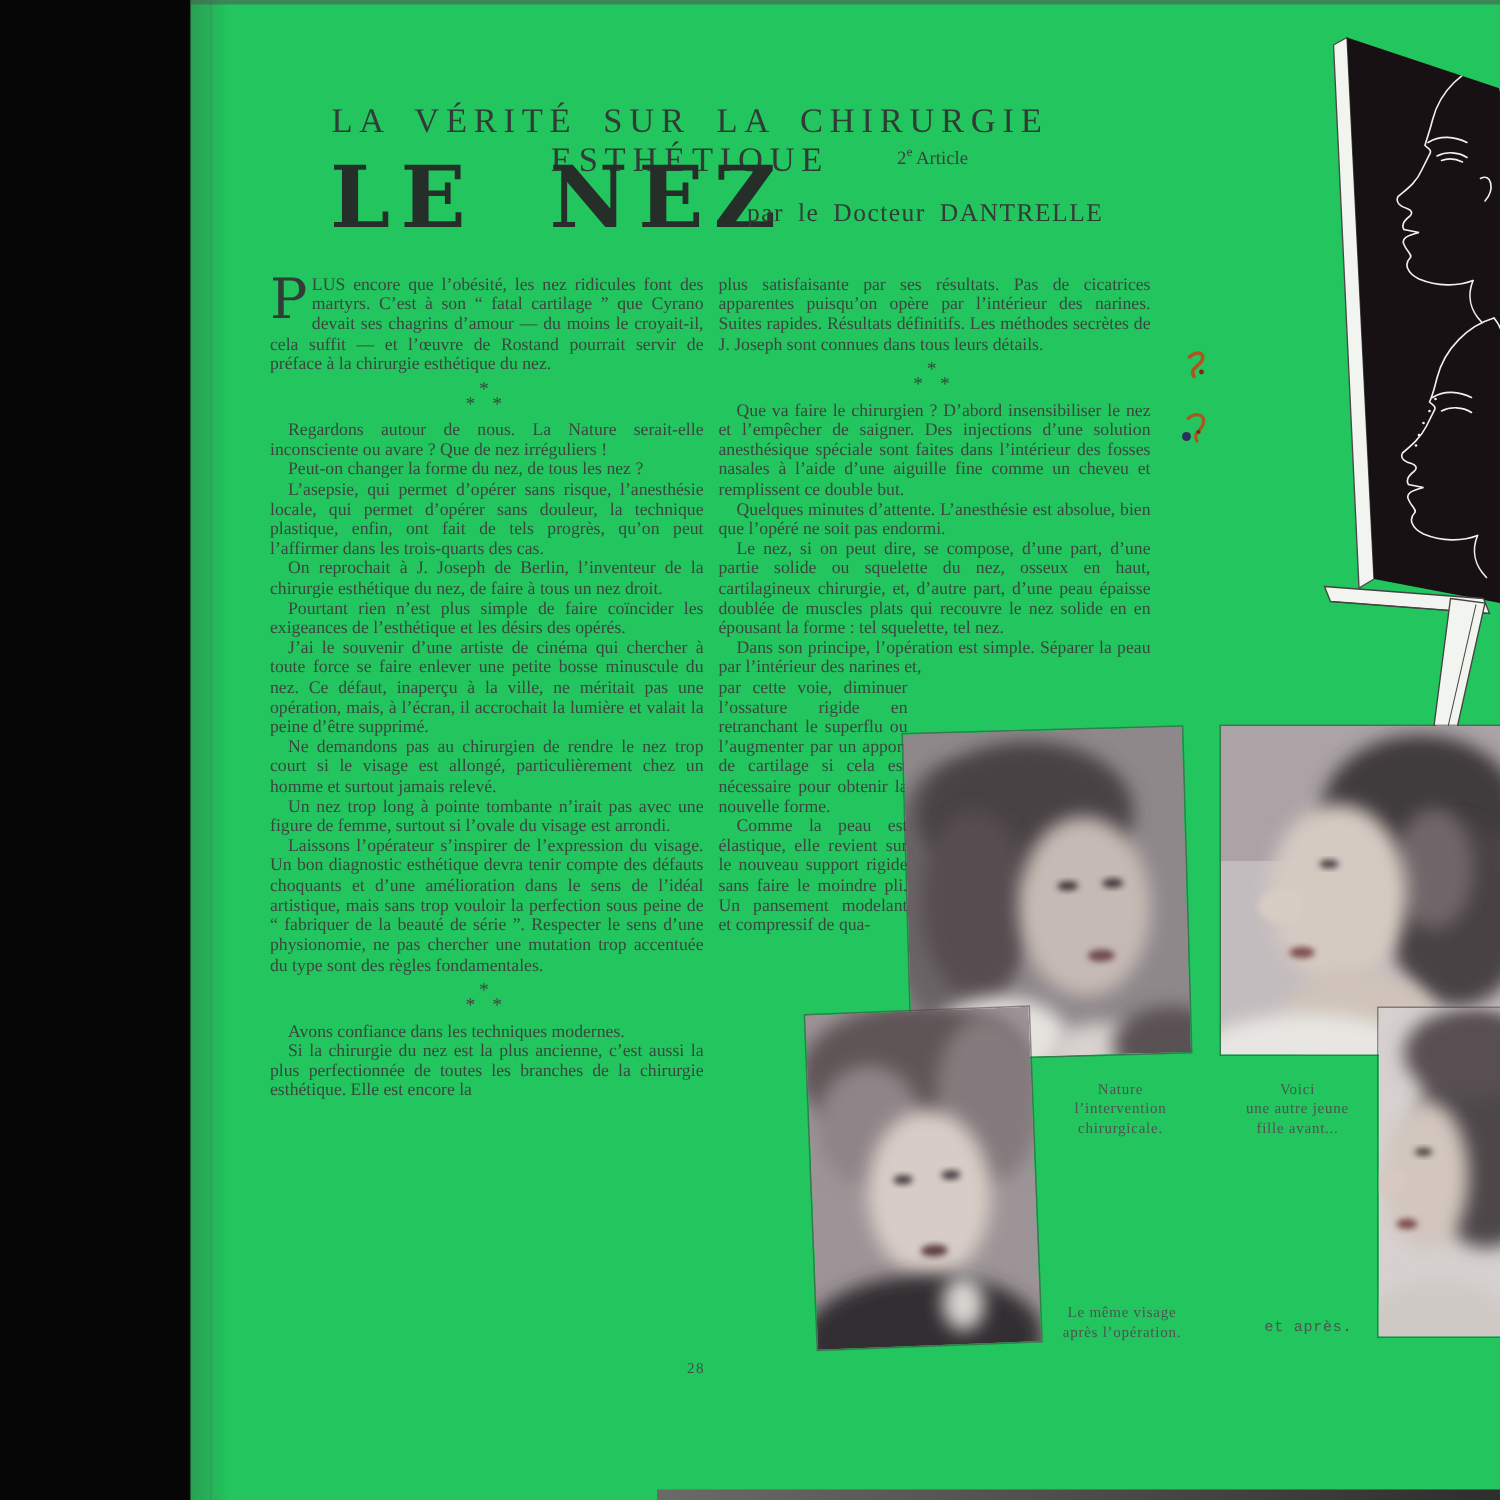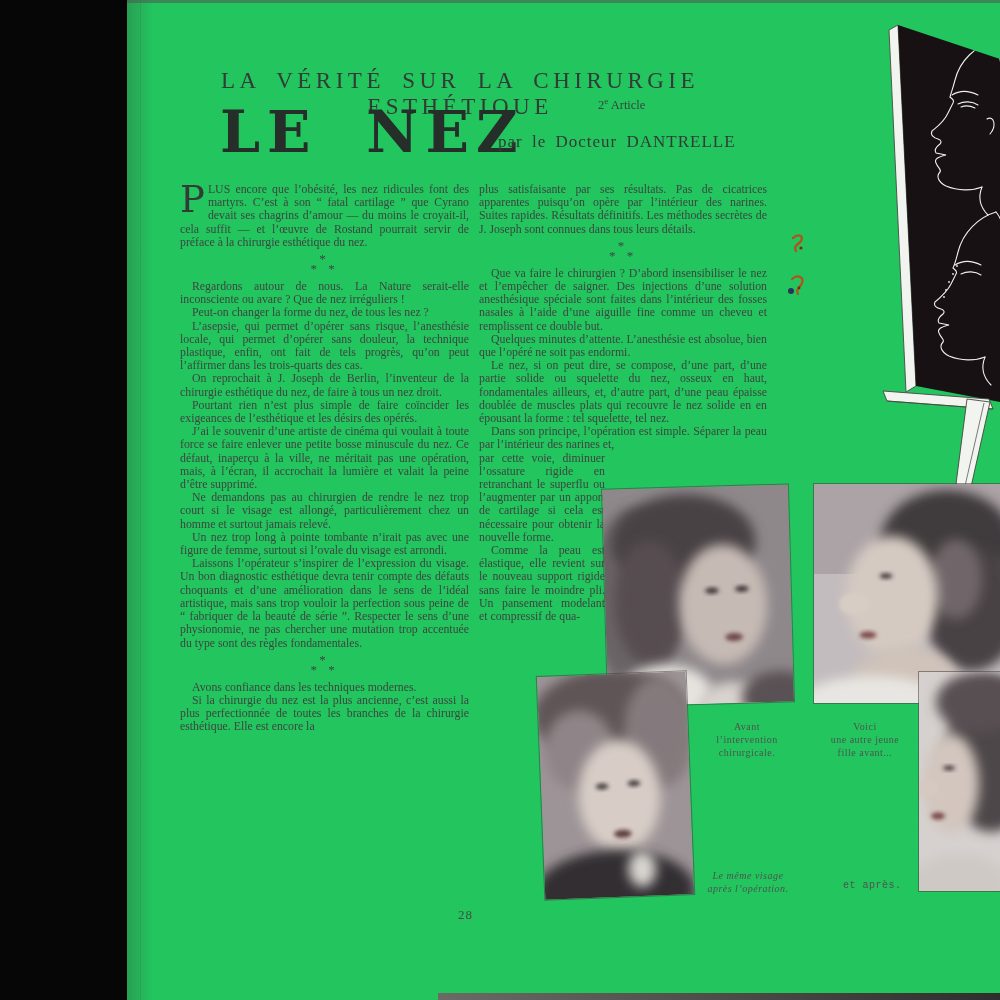--- a/index.html
+++ b/index.html
@@ -44,24 +44,24 @@
   #photoA{left:604px;top:486px;width:186px;height:217px;transform:rotate(-1.6deg);}
   #photoB{left:813px;top:483px;width:187px;height:219px;}
   #photoC{left:540px;top:673px;width:149px;height:223px;transform:rotate(-2.2deg);}
   #photoD{left:918px;top:671px;width:82px;height:219px;}
 
   
   .caption{position:absolute;font-size:10px;line-height:13px;letter-spacing:.5px;
         text-align:center;color:#4d554f;white-space:pre-line;}
   #cap1{left:696px;top:720px;width:102px;}
   #cap2{left:813px;top:720px;width:104px;text-align:center;}
-  #cap3{left:694px;top:869px;width:108px;font-style:italic;}
+  #cap3{left:694px;top:869px;width:108px;}
   #cap4{left:843px;top:879px;width:62px;text-align:left;font-family:Liberation Mono, monospace;}
 
-  .page-number{position:absolute;left:458px;top:907px;font-size:13px;letter-spacing:1px;color:#454d47;}
+  .page-number{position:absolute;left:458px;top:907px;font-size:10px;letter-spacing:1px;color:#454d47;}
 
   .easel{position:absolute;left:760px;top:0;width:240px;height:530px;}
   .marks{position:absolute;left:780px;top:226px;width:34px;height:78px;}
 </style>
 </head>
 <body>
 
 <div id="scan">
 
   <svg class="easel" viewBox="760 0 240 530" xmlns="http://www.w3.org/2000/svg">
@@ -124,41 +124,41 @@
     <p class="noindent"><span class="dropcap">P</span><span>LUS encore que l’obésité, les nez ridicules font des martyrs. C’est à son “ fatal cartilage ” que Cyrano devait ses chagrins d’amour — du moins le croyait-il, cela suffit — et l’œuvre de Rostand pourrait servir de préface à la chirurgie esthétique du nez.</span></p>
     <div class="asterism">
         <span>*</span>
         <span>* *</span>
       </div>
     <p>Regardons autour de nous. La Nature serait-elle inconsciente ou avare ? Que de nez irréguliers !</p>
     <p>Peut-on changer la forme du nez, de tous les nez ?</p>
     <p>L’asepsie, qui permet d’opérer sans risque, l’anesthésie locale, qui permet d’opérer sans douleur, la technique plastique, enfin, ont fait de tels progrès, qu’on peut l’affirmer dans les trois-quarts des cas.</p>
     <p>On reprochait à J. Joseph de Berlin, l’inventeur de la chirurgie esthétique du nez, de faire à tous un nez droit.</p>
     <p>Pourtant rien n’est plus simple de faire coïncider les exigeances de l’esthétique et les désirs des opérés.</p>
-    <p>J’ai le souvenir d’une artiste de cinéma qui voulait à toute force se faire enlever une petite bosse minuscule du nez. Ce défaut, inaperçu à la ville, ne méritait pas une opération, mais, à l’écran, il accrochait la lumière et valait la peine d’être supprimé.</p>
+    <p>J’ai le souvenir d’une artiste de cinéma qui chercher à toute force se faire enlever une petite bosse minuscule du nez. Ce défaut, inaperçu à la ville, ne méritait pas une opération, mais, à l’écran, il accrochait la lumière et valait la peine d’être supprimé.</p>
     <p>Ne demandons pas au chirurgien de rendre le nez trop court si le visage est allongé, particulièrement chez un homme et surtout jamais relevé.</p>
     <p>Un nez trop long à pointe tombante n’irait pas avec une figure de femme, surtout si l’ovale du visage est arrondi.</p>
     <p>Laissons l’opérateur s’inspirer de l’expression du visage. Un bon diagnostic esthétique devra tenir compte des défauts choquants et d’une amélioration dans le sens de l’idéal artistique, mais sans trop vouloir la perfection sous peine de “ fabriquer de la beauté de série ”. Respecter le sens d’une physionomie, ne pas chercher une mutation trop accentuée du type sont des règles fondamentales.</p>
     <div class="asterism">
         <span>*</span>
         <span>* *</span>
       </div>
     <p>Avons confiance dans les techniques modernes.</p>
     <p>Si la chirurgie du nez est la plus ancienne, c’est aussi la plus perfectionnée de toutes les branches de la chirurgie esthétique. Elle est encore la</p>
   </div>
 
   <div class="col col2">
     <p class="noindent">plus satisfaisante par ses résultats. Pas de cicatrices apparentes puisqu’on opère par l’intérieur des narines. Suites rapides. Résultats définitifs. Les méthodes secrètes de J. Joseph sont connues dans tous leurs détails.</p>
     <div class="asterism">
         <span>*</span>
         <span>* *</span>
       </div>
     <p>Que va faire le chirurgien ? D’abord insensibiliser le nez et l’empêcher de saigner. Des injections d’une solution anesthésique spéciale sont faites dans l’intérieur des fosses nasales à l’aide d’une aiguille fine comme un cheveu et remplissent ce double but.</p>
     <p>Quelques minutes d’attente. L’anesthésie est absolue, bien que l’opéré ne soit pas endormi.</p>
-    <p>Le nez, si on peut dire, se compose, d’une part, d’une partie solide ou squelette du nez, osseux en haut, fondamentales ailleurs, et, d’autre part, d’une peau épaisse doublée de muscles plats qui recouvre le nez solide en en épousant la forme : tel squelette, tel nez.</p>
+    <p>Le nez, si on peut dire, se compose, d’une part, d’une partie solide ou squelette du nez, osseux en haut, cartilagineux chirurgie, et, d’autre part, d’une peau épaisse doublée de muscles plats qui recouvre le nez solide en en épousant la forme : tel squelette, tel nez.</p>
     <p>Dans son principe, l’opération est simple. Séparer la peau par l’intérieur des narines et,</p>
     <div class="narrow">
       <p class="noindent">par cette voie, diminuer l’ossature rigide en retranchant le superflu ou l’augmenter par un apport de cartilage si cela est nécessaire pour obtenir la nouvelle forme.</p>
       <p>Comme la peau est élastique, elle revient sur le nouveau support rigide sans faire le moindre pli. Un pansement modelant et compressif de qua-</p>
     </div>
   </div>
 
   <div class="photo" id="photoA">
     <svg width="186" height="217" viewBox="0 0 186 217" xmlns="http://www.w3.org/2000/svg">
       <defs>
@@ -244,21 +244,21 @@
       <ellipse cx="72" cy="85" rx="45" ry="75" fill="#4d4649" filter="url(#bD)"></ellipse>
       <ellipse cx="62" cy="30" rx="45" ry="30" fill="#584f52" filter="url(#bD)"></ellipse>
       <ellipse cx="32" cy="112" rx="28" ry="50" fill="#d2c6be" filter="url(#bD)"></ellipse>
       <ellipse cx="9" cy="116" rx="11" ry="9" fill="#d5c9c1" filter="url(#sD)"></ellipse>
       <ellipse cx="30" cy="96" rx="6" ry="2.6" fill="#473e41" filter="url(#sD)"></ellipse>
       <ellipse cx="19" cy="144" rx="7" ry="3.4" fill="#7a4547" filter="url(#sD)"></ellipse>
       <ellipse cx="40" cy="212" rx="50" ry="30" fill="#cfc9c5" filter="url(#bD)"></ellipse>
     </svg>
   </div>
 
-  <div class="caption" id="cap1">Avant
+  <div class="caption" id="cap1">Nature
 l’intervention
 chirurgicale.</div>
   <div class="caption" id="cap2">Voici
 une autre jeune
 fille avant...</div>
   <div class="caption" id="cap3">Le même visage
 après l’opération.</div>
   <div class="caption" id="cap4">et après.</div>
 
   <div class="page-number">28</div>

